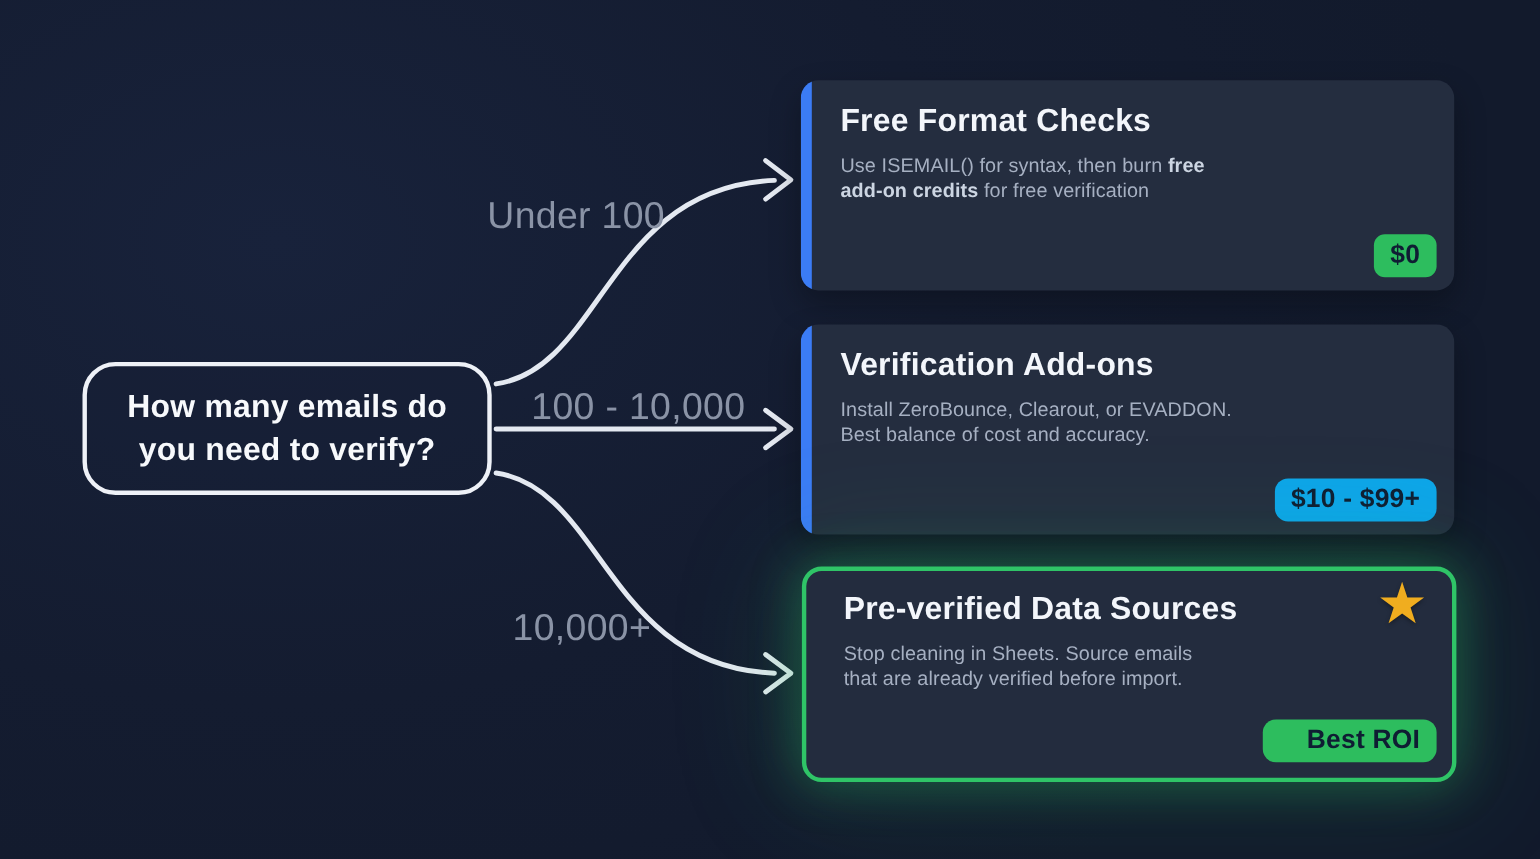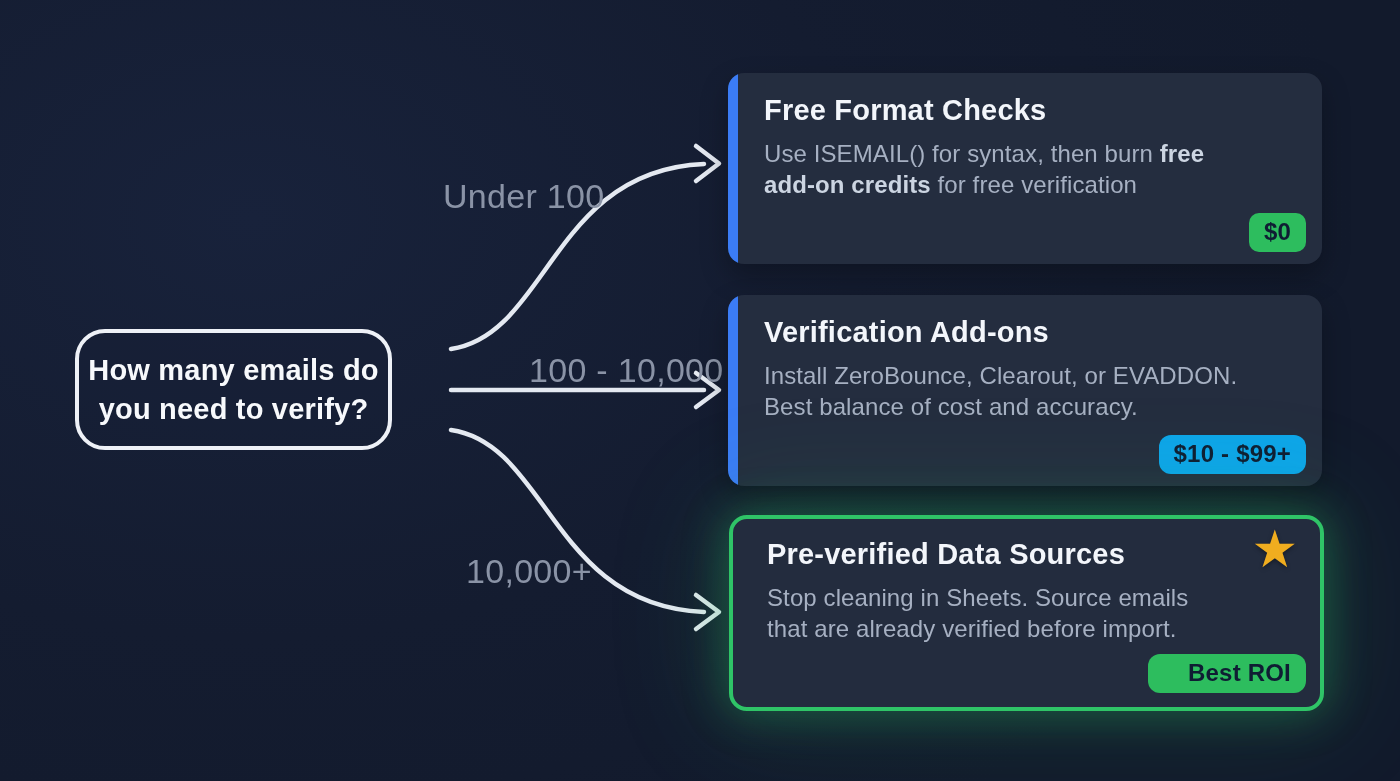--- a/index.html
+++ b/index.html
@@ -4,34 +4,34 @@
 <style>
   html,body{margin:0;padding:0;background:#0d1424;}
   .stage{
     position:relative;width:1400px;height:781px;overflow:hidden;
     background:radial-gradient(1100px 760px at 18% 28%, #18223b 0%, #141c30 55%, #121a2c 100%);
     font-family:"Liberation Sans", sans-serif;
   }
 
   
   .qbox{
-    position:absolute;left:75px;top:329px;width:317px;height:121px;
+    position:absolute;left:75px;top:329px;width:372px;height:121px;
     border:4px solid #eef1f7;border-radius:30px;box-sizing:border-box;
-    display:flex;align-items:center;justify-content:flex-end;
+    display:flex;align-items:center;justify-content:center;
     background:rgba(24,32,54,.35);
   }
   .qbox .qtext{
     max-width:330px;text-align:center;color:#f7f9fc;
     font-size:29px;font-weight:bold;line-height:1.32;letter-spacing:.2px;
   }
 
   
   .blabel{position:absolute;color:#8a93a6;font-size:34px;letter-spacing:.3px;}
   .blabel.l1{left:443px;top:177px;}
-  .blabel.l2{left:529px;top:351px;text-align:center;}
+  .blabel.l2{left:483px;top:351px;text-align:center;}
   .blabel.l3{left:466px;top:552px;}
 
   
   .arrows{position:absolute;left:0;top:0;width:1400px;height:781px;}
   .arrows path{fill:none;stroke:#e4e9f1;stroke-width:4.5;stroke-linecap:round;stroke-linejoin:round;}
 
   
   .card{
     position:absolute;left:728px;width:594px;height:191px;box-sizing:border-box;
     background:#242d3f;border-radius:16px;overflow:hidden;
@@ -45,21 +45,21 @@
     box-shadow:0 0 42px 6px rgba(47,196,103,.30), 0 0 110px 18px rgba(47,196,103,.13);
   }
   .stripe{position:absolute;left:0;top:0;bottom:0;width:10px;background:#3b7cf5;}
   .card .inner{position:relative;padding:19px 24px 14px 36px;height:100%;box-sizing:border-box;}
   .card.c3 .inner{padding:17px 24px 14px 34px;}
   .card .title{
     color:#f3f6fb;font-size:29px;font-weight:bold;letter-spacing:.2px;
     margin:0 0 11px 0;line-height:1.25;
   }
   .card .desc{
-    color:#a6b0c2;font-size:24px;line-height:1.28;margin:0;letter-spacing:.1px;
+    color:#a6b0c2;font-size:18px;line-height:1.28;margin:0;letter-spacing:.1px;
   }
   .card .desc .b{font-weight:bold;color:#ccd5e2;}
 
   .badge{
     position:absolute;right:16px;bottom:12px;
     font-size:24px;font-weight:600;color:#0f1d33;
     padding:5px 15px;border-radius:10px;line-height:1.2;letter-spacing:.2px;
   }
   .badge.green{background:#2dbd5e;}
   .badge.orange{background:#0ea5e9;border-radius:12px;margin-left:13px;}

